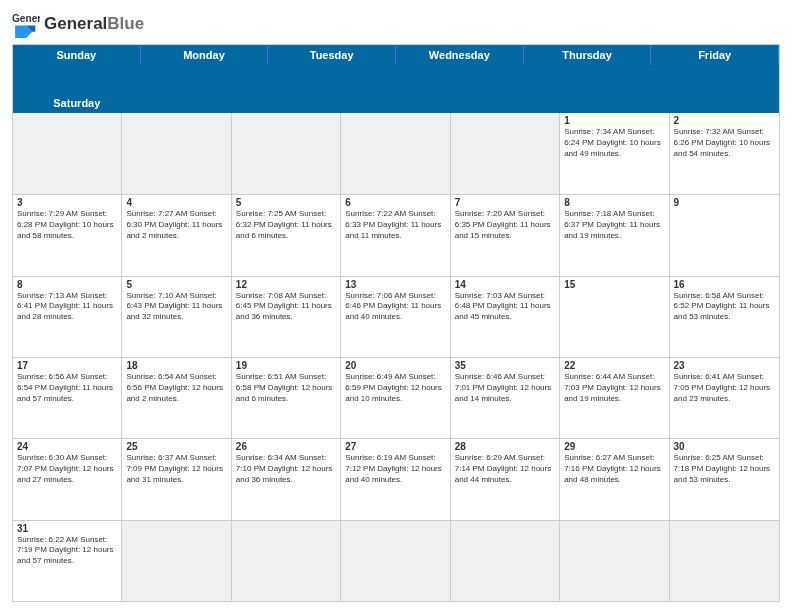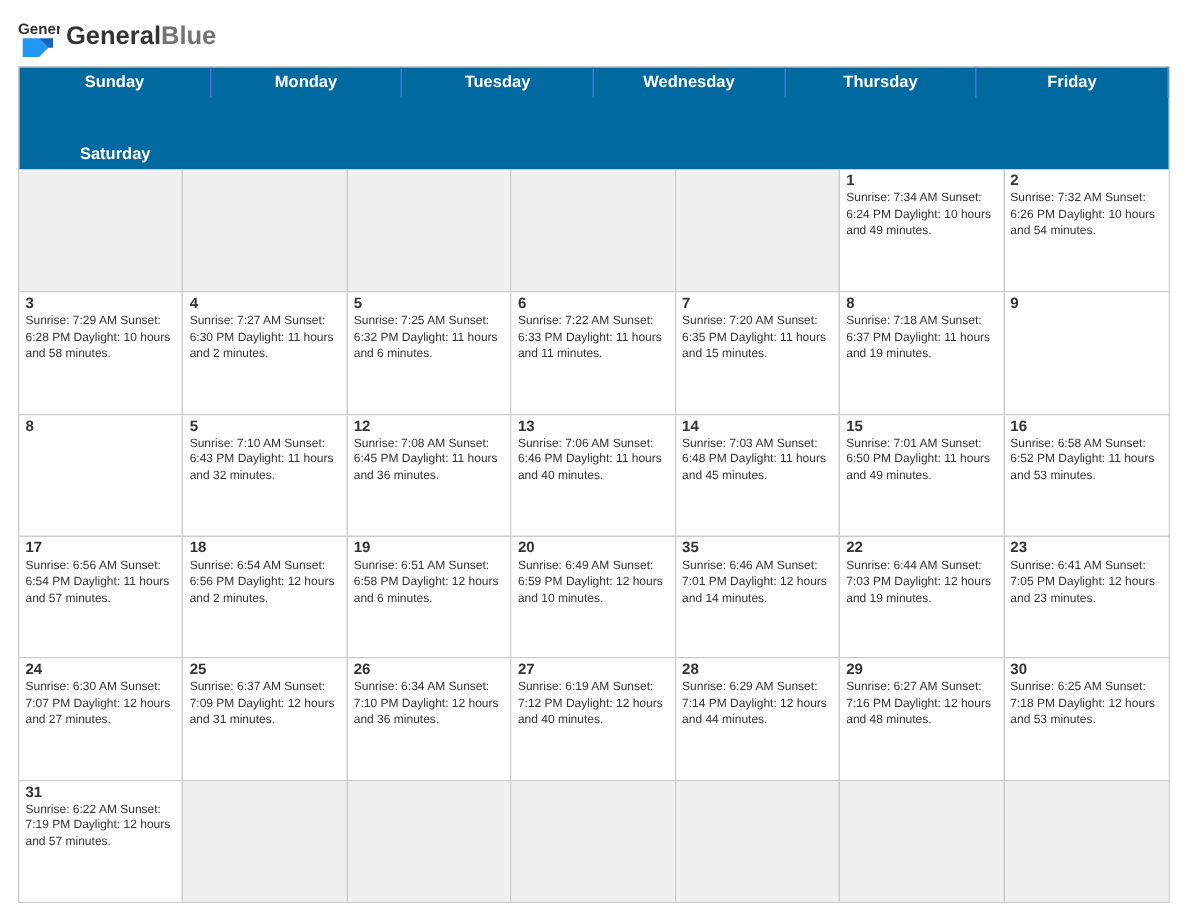--- a/index.html
+++ b/index.html
@@ -198,20 +198,24 @@
 Daylight: 11 hours
 and 19 minutes.</div>
           </div>
           <div class="cal-cell">
             <span class="day-num">9</span>
           </div>
         </div>
         <div class="cal-row">
           <div class="cal-cell">
             <span class="day-num">8</span>
+            <div class="cell-info">Sunrise: 7:13 AM
+Sunset: 6:41 PM
+Daylight: 11 hours
+and 28 minutes.</div>
           </div>
           <div class="cal-cell">
             <span class="day-num">5</span>
             <div class="cell-info">Sunrise: 7:10 AM
 Sunset: 6:43 PM
 Daylight: 11 hours
 and 32 minutes.</div>
           </div>
           <div class="cal-cell">
             <span class="day-num">12</span>
@@ -229,24 +233,20 @@
           </div>
           <div class="cal-cell">
             <span class="day-num">14</span>
             <div class="cell-info">Sunrise: 7:03 AM
 Sunset: 6:48 PM
 Daylight: 11 hours
 and 45 minutes.</div>
           </div>
           <div class="cal-cell">
             <span class="day-num">15</span>
-            <div class="cell-info">Sunrise: 7:01 AM
-Sunset: 6:50 PM
-Daylight: 11 hours
-and 49 minutes.</div>
           </div>
           <div class="cal-cell">
             <span class="day-num">16</span>
             <div class="cell-info">Sunrise: 6:58 AM
 Sunset: 6:52 PM
 Daylight: 11 hours
 and 53 minutes.</div>
           </div>
         </div>
         <div class="cal-row">

